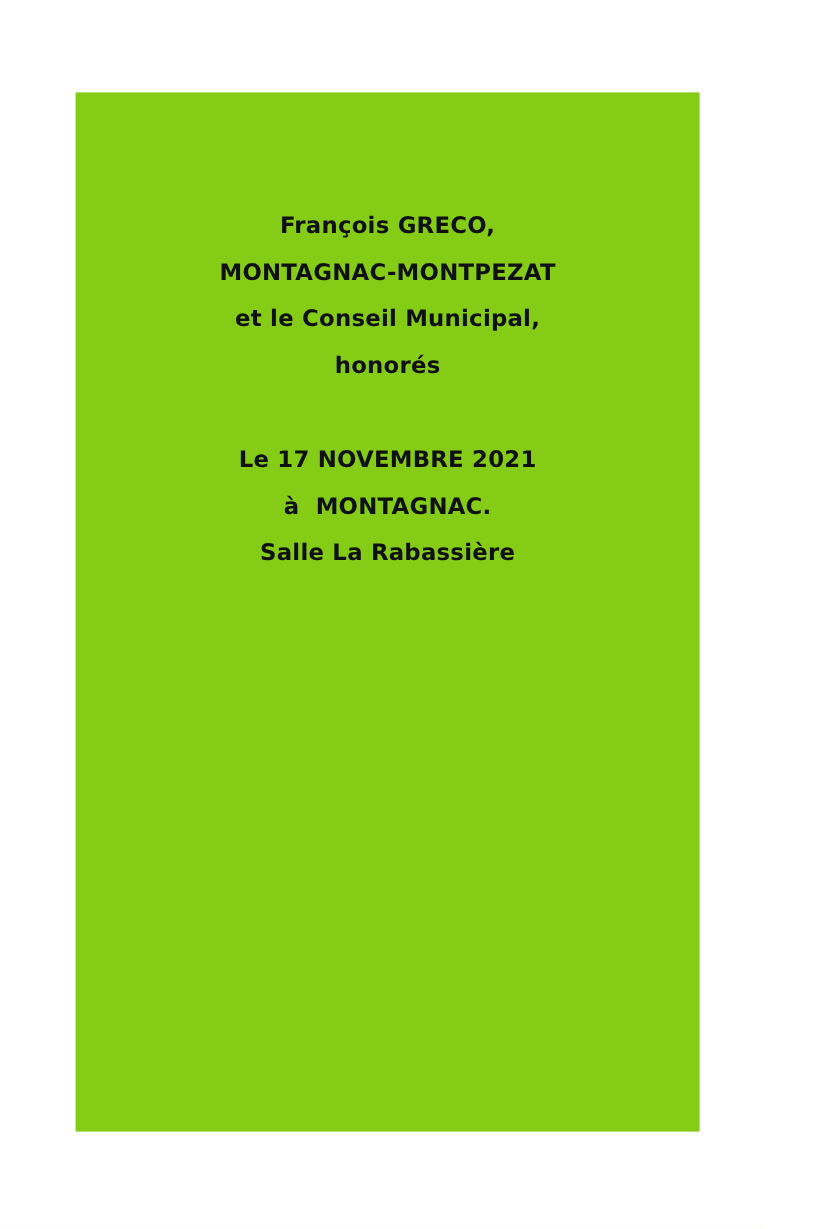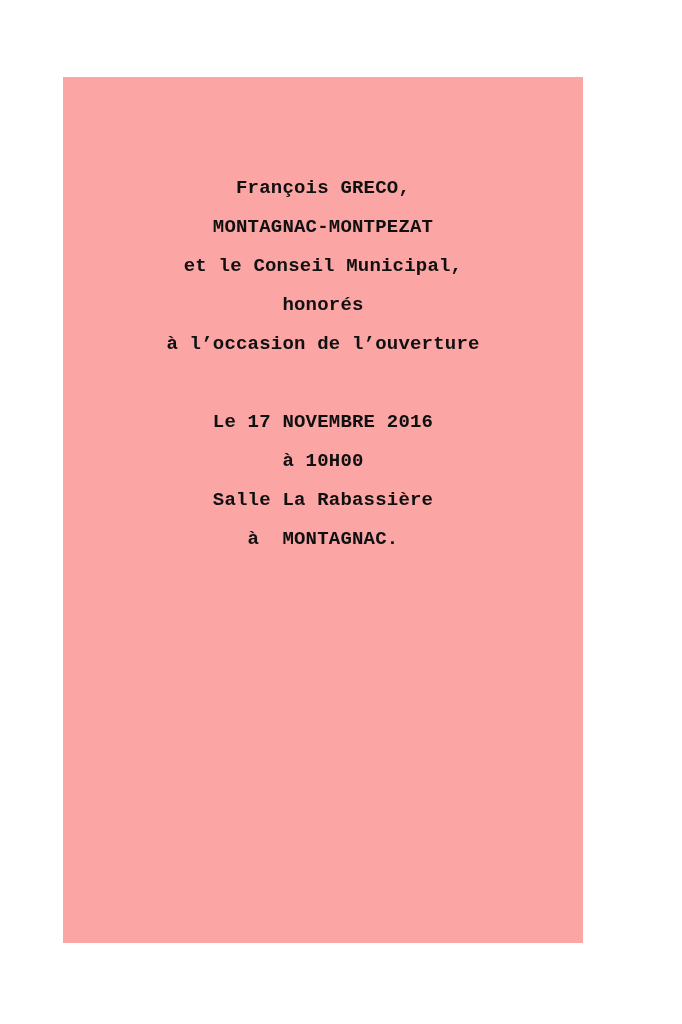--- a/index.html
+++ b/index.html
@@ -12,25 +12,24 @@
     height: 1024px;
     position: relative;
     font-family: "DejaVu Sans", sans-serif;
   }
   .card {
     position: absolute;
     left: 63px;
     top: 77px;
     width: 520px;
     height: 866px;
-    background: #fca5a5;
+    background: #84cc16;
     box-sizing: border-box;
     padding-top: 92px;
     overflow: hidden;
-    font-family: Liberation Mono, monospace;
   }
   .block {
     text-align: center;
   }
   .block-host  { margin-bottom: 39px; }
   .block-event { margin-bottom: 117px; }
   .line {
     margin: 0;
     padding: 0;
     font-size: 19px;
@@ -44,26 +43,24 @@
 </head>
 <body>
 
 <div class="card">
 
   <div class="block block-host">
     <p class="line">François GRECO,</p>
     <p class="line">MONTAGNAC-MONTPEZAT</p>
     <p class="line">et le Conseil Municipal,</p>
     <p class="line">honorés</p>
-    <p class="line">à l’occasion de l’ouverture</p>
   </div>
 
   <div class="block block-event">
-    <p class="line">Le 17 NOVEMBRE 2016</p>
-    <p class="line">à 10H00</p>
+    <p class="line">Le 17 NOVEMBRE 2021</p>
+    <p class="line">à  MONTAGNAC.</p>
     <p class="line">Salle La Rabassière</p>
-    <p class="line">à  MONTAGNAC.</p>
   </div>
 
   <div class="block block-footer">
   </div>
 
 </div>
 
 </body></html>

